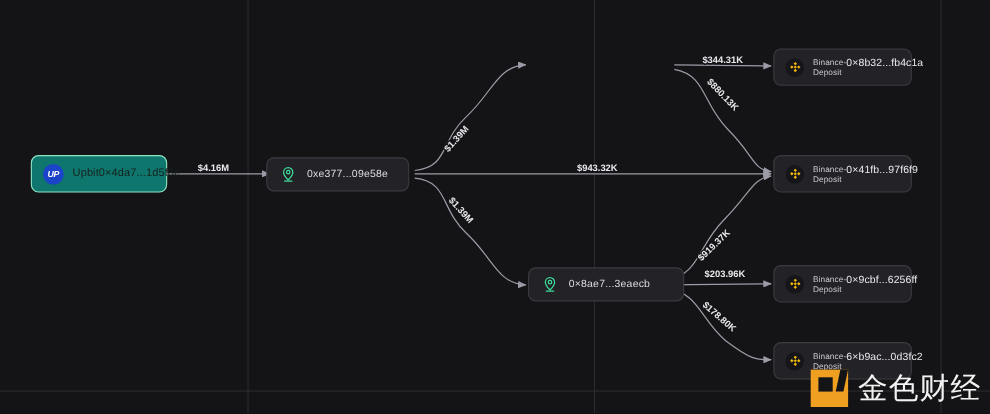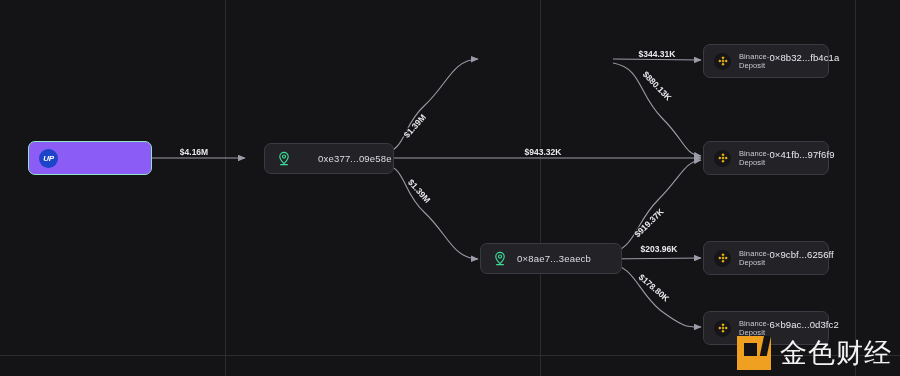--- a/index.html
+++ b/index.html
@@ -62,21 +62,21 @@
     align-items: center;
     box-sizing: border-box;
     border-radius: 7px;
   }
   .node-dark {
     background: #232327;
     border: 1px solid #3a3a42;
     padding: 0 10px;
   }
   .node-upbit {
-    background: #8b5cf6;
+    background: #0f766e;
     border: 1px solid #8fe6c3;
     padding: 0 10px;
   }
   .node-icon {
     flex: 0 0 auto;
     display: flex;
     align-items: center;
     justify-content: center;
     margin-right: 8px;
   }
@@ -220,23 +220,27 @@
     <text class="edge-label" x="655" y="88" text-anchor="middle" transform="rotate(46 655 88)">$880.13K</text>
     <text class="edge-label" x="651" y="225" text-anchor="middle" transform="rotate(-44 651 225)">$919.37K</text>
     <text class="edge-label" x="659" y="252" text-anchor="middle">$203.96K</text>
     <text class="edge-label" x="652" y="290" text-anchor="middle" transform="rotate(41 652 290)">$178.80K</text>
   </svg>
 
   <div class="node node-upbit" style="left:28px; top:141px; width:124px; height:34px;">
     <span class="node-icon">
       <span class="upbit-logo">UP</span>
     </span>
-  </div>
-
-  <div class="node node-dark" style="left:264px; top:143px; width:130px; height:31px;gap:17px;">
+    <span class="node-text">
+      <span class="node-title">Upbit</span>
+      <span class="node-addr">0×4da7...1d5f0e</span>
+    </span>
+  </div>
+
+  <div class="node node-dark" style="left:242px; top:143px; width:130px; height:31px;">
     <span class="node-icon">
       <svg width="18" height="18" viewBox="0 0 24 24" aria-hidden="true">
         <path d="M12 3.2c-3.1 0-5.6 2.5-5.6 5.6 0 4 5.6 9.4 5.6 9.4s5.6-5.4 5.6-9.4c0-3.1-2.5-5.6-5.6-5.6z" fill="none" stroke="#3ddc9a" stroke-width="1.5"></path>
         <circle cx="12" cy="8.7" r="2.1" fill="none" stroke="#3ddc9a" stroke-width="1.5"></circle>
         <path d="M7.5 19.5 H16.5" stroke="#3ddc9a" stroke-width="1.5" stroke-linecap="round"></path>
       </svg>
     </span>
     <span class="addr-only">0xe377...09e58e</span>
   </div>
 

